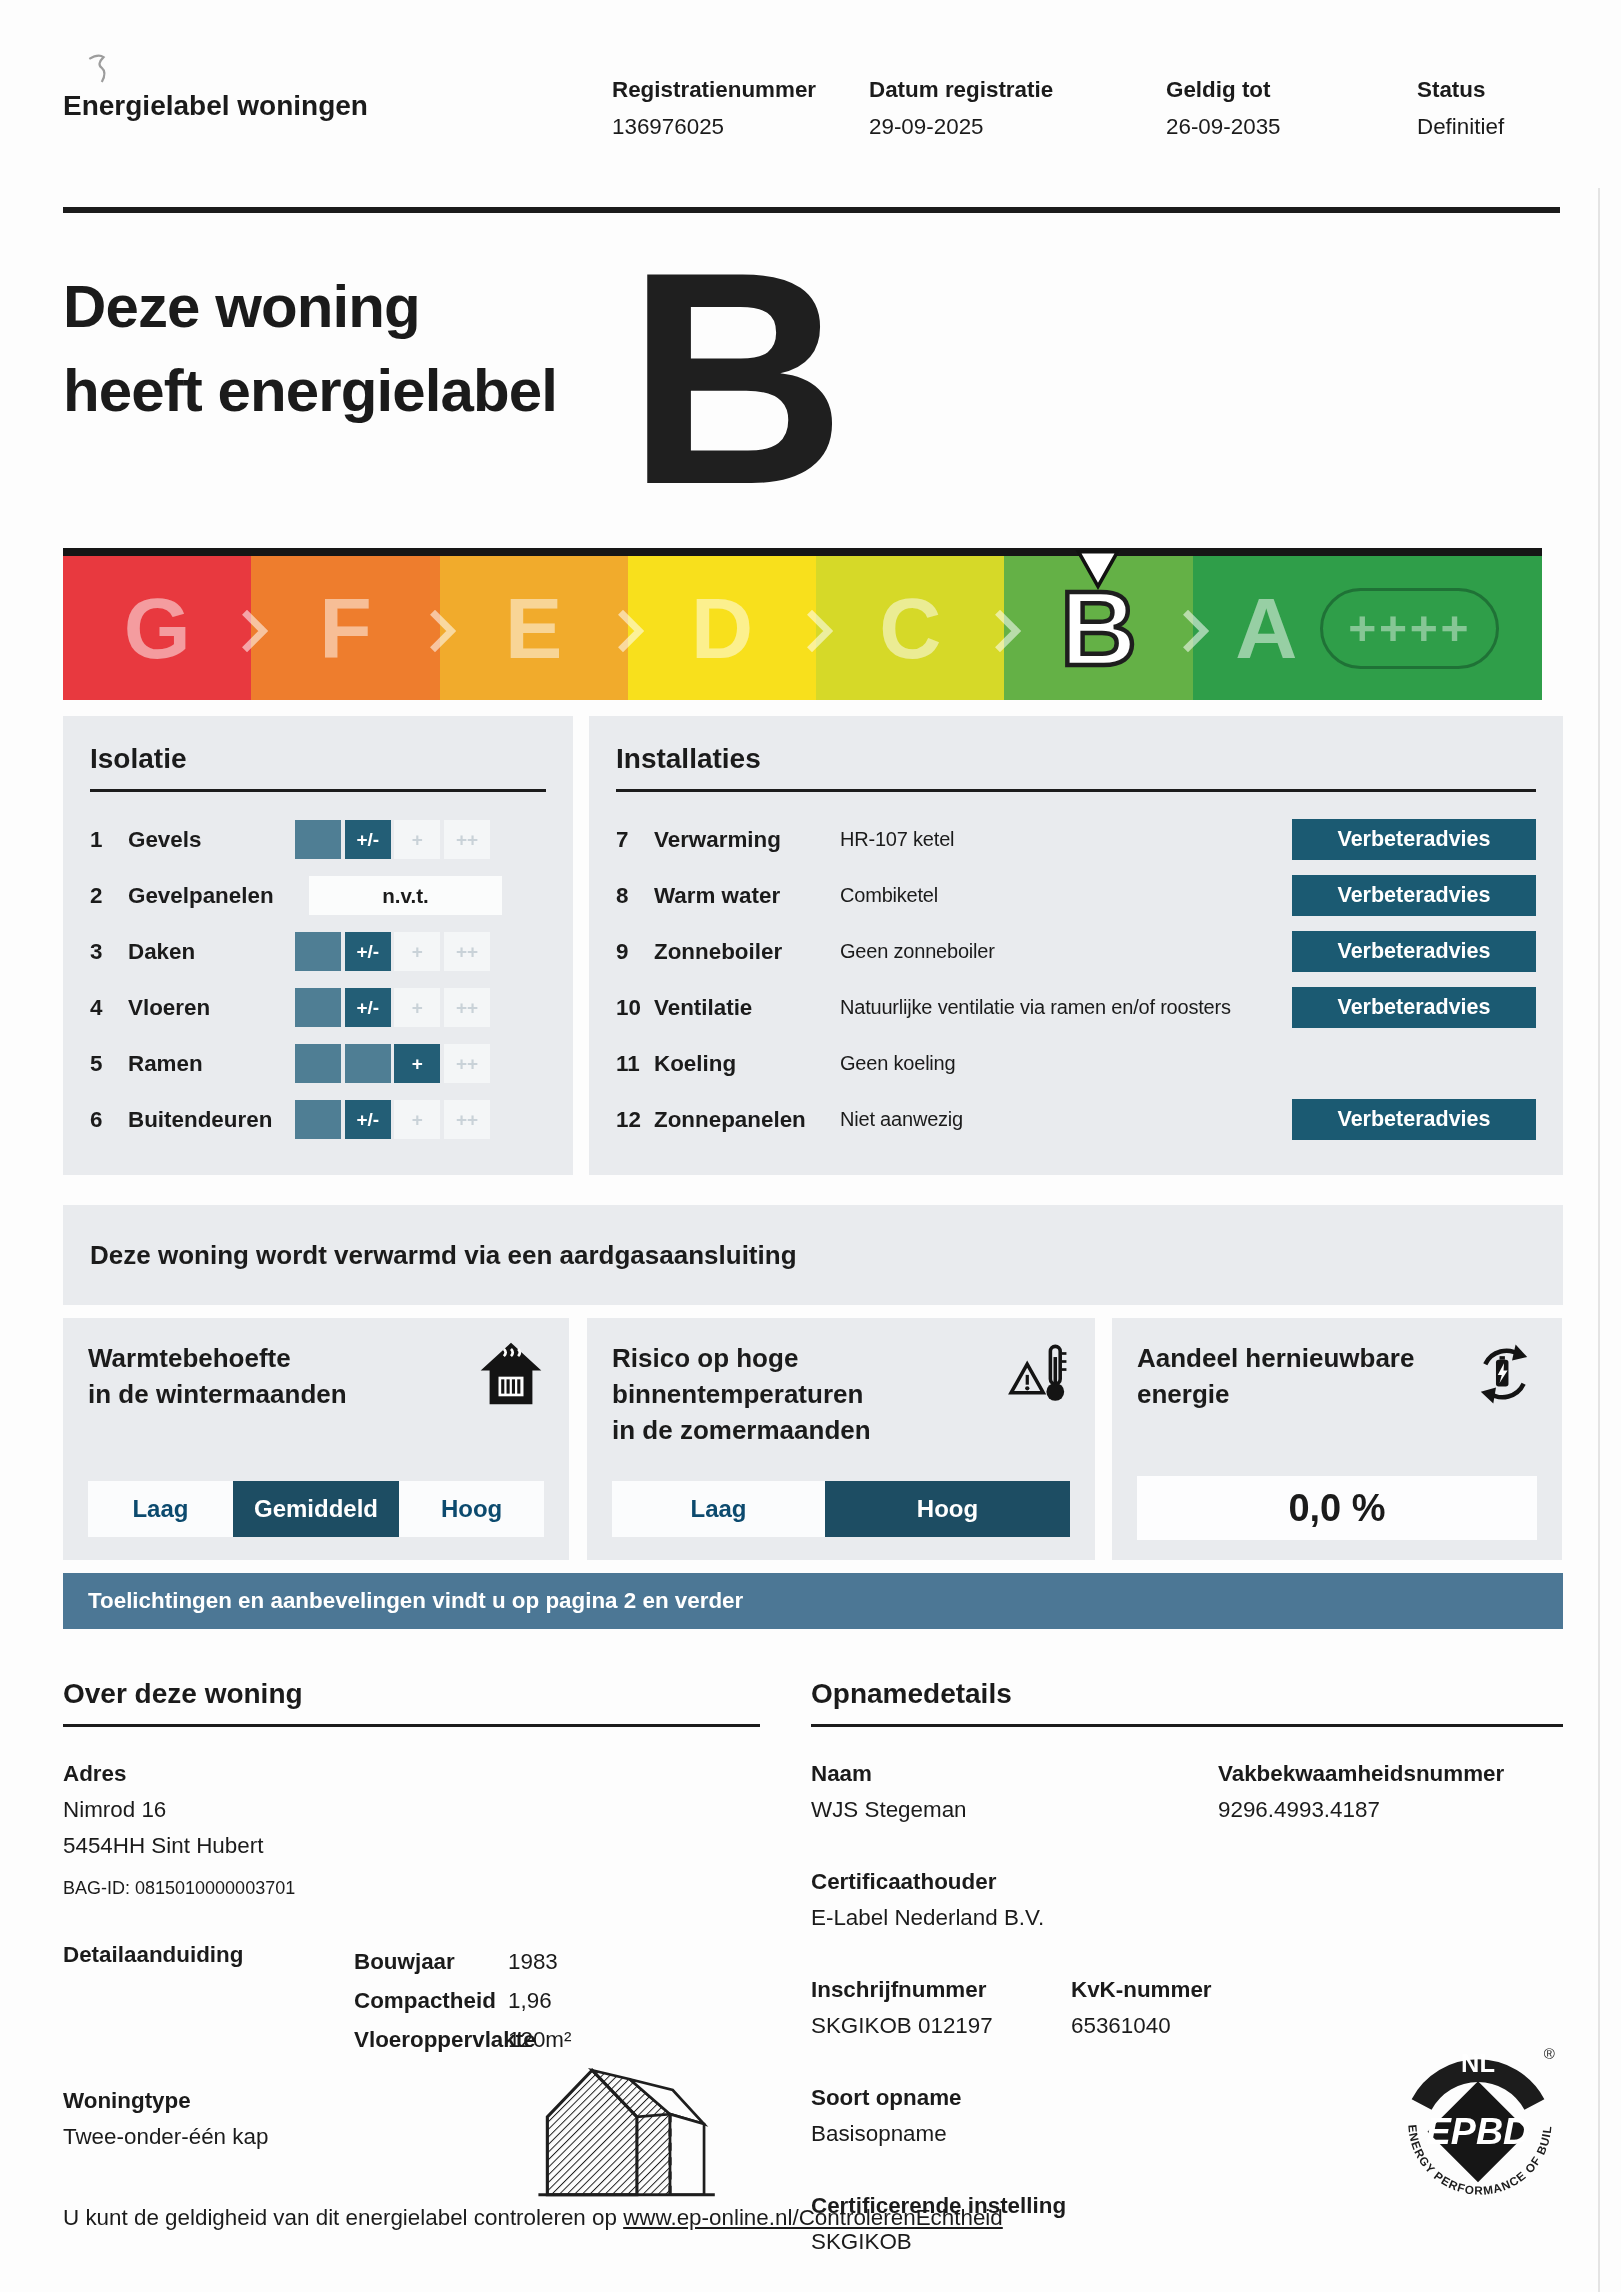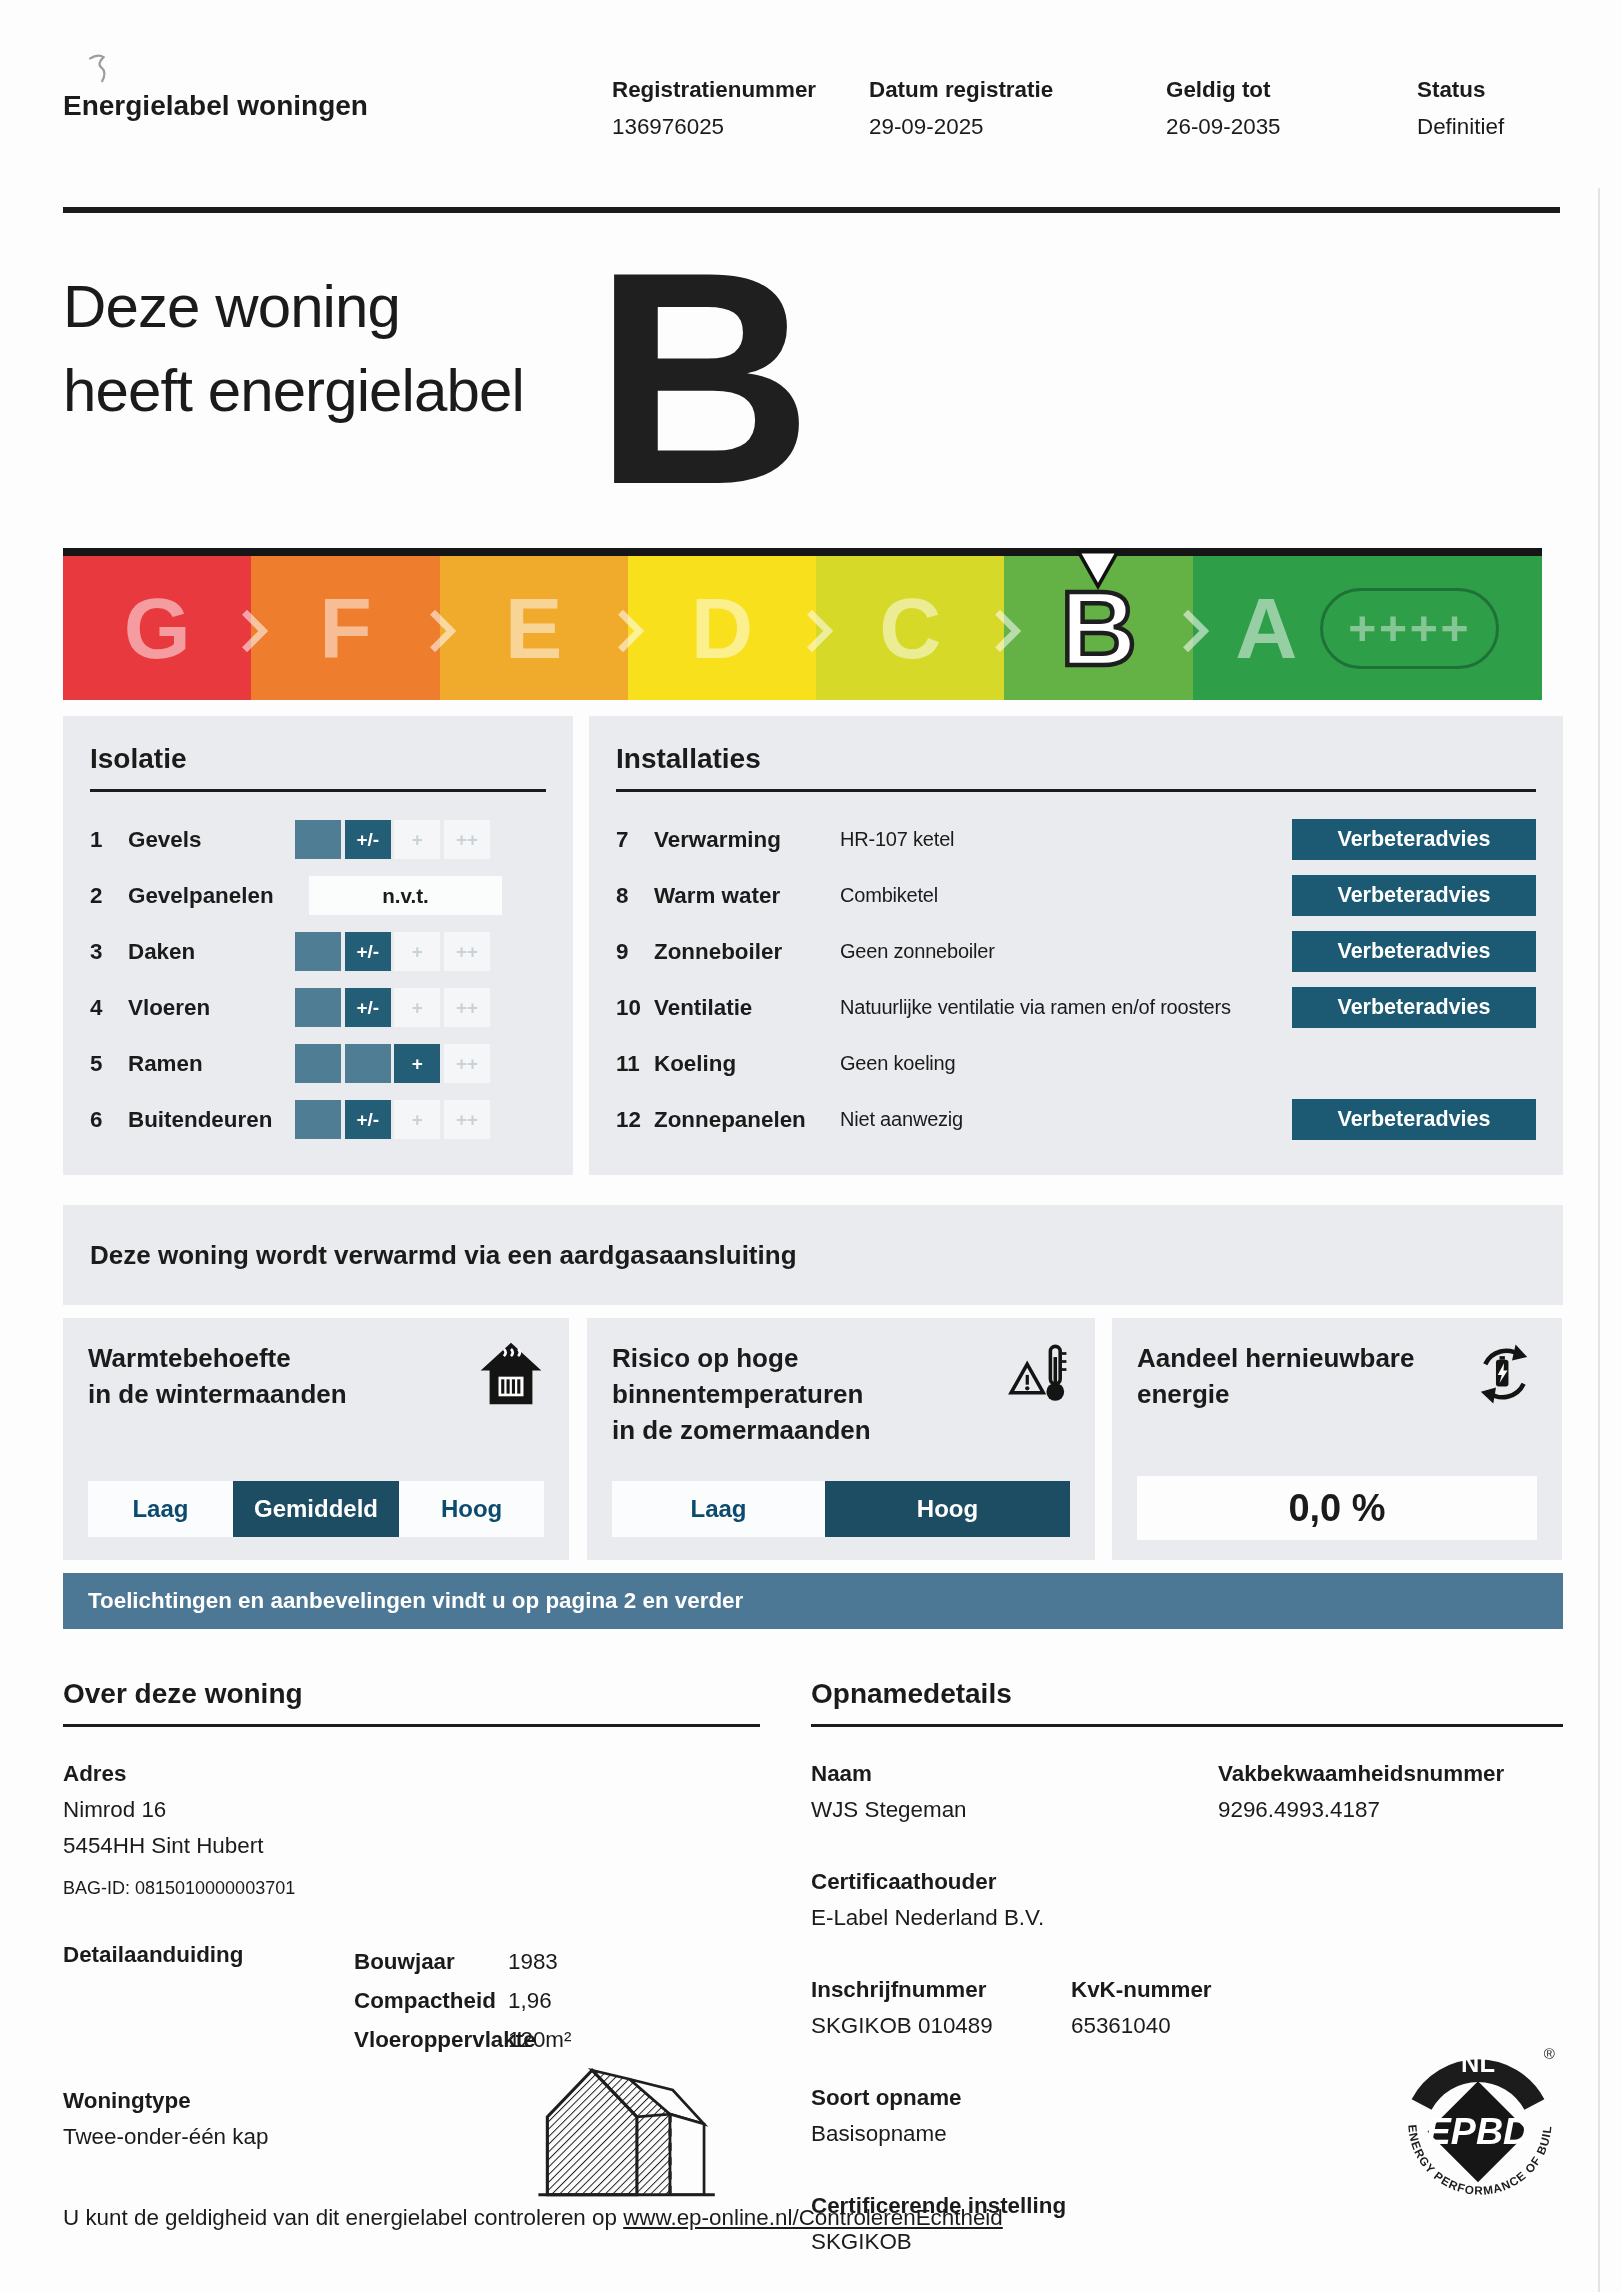--- a/index.html
+++ b/index.html
@@ -11,21 +11,21 @@
   .header{position:absolute;left:63px;right:61px;top:77px;display:flex;}
   .header-title{flex:1;font-size:28px;font-weight:bold;padding-top:12.5px;}
   .hfield{display:flex;flex-direction:column;gap:10.7px;}
   .hf0{width:257px}.hf1{width:297px}.hf2{width:251px}.hf3{width:143px}
   .hlabel{font-size:22.4px;font-weight:bold;}
   .hvalue{font-size:22.4px;}
   .header-rule{position:absolute;left:63px;right:61px;top:207px;height:6.3px;background:#1c1c1c;}
 
   
   .hero{position:absolute;left:63px;top:265px;display:flex;align-items:flex-start;}
-  .hero-text{font-size:60px;font-weight:normal;line-height:1.4;letter-spacing:-0.9px;}
+  .hero-text{font-size:60px;font-weight:bold;line-height:1.4;letter-spacing:-0.9px;}
   .hero-grade{font-size:303px;font-weight:bold;line-height:0.75;margin-left:70px;letter-spacing:-7.2px;color:#1f1f1f;}
 
   
   .energybar{position:absolute;left:63px;right:79px;top:548px;height:152px;}
   .bar-top{position:absolute;top:0;left:0;right:0;height:8px;background:#161616;z-index:3;}
   .segments{position:absolute;top:8px;left:0;right:0;bottom:0;display:flex;}
   .seg{position:relative;display:flex;align-items:center;justify-content:center;}
   .seg-g{width:12.73%;background:#e8393f}
   .seg-f{width:12.73%;background:#ee7d2d}
   .seg-e{width:12.73%;background:#f1ab2c}
@@ -442,21 +442,21 @@
     </div>
 
     <div class="op-row">
       <div class="f-label">Certificaathouder</div>
       <div class="f-value">E-Label Nederland B.V.</div>
     </div>
 
     <div class="insch-grid">
       <div>
         <div class="f-label">Inschrijfnummer</div>
-        <div class="f-value">SKGIKOB 010489</div>
+        <div class="f-value">SKGIKOB 012197</div>
       </div>
       <div>
         <div class="f-label">KvK-nummer</div>
         <div class="f-value">65361040</div>
       </div>
     </div>
 
     <div class="op-row">
       <div class="f-label">Soort opname</div>
       <div class="f-value">Basisopname</div>

